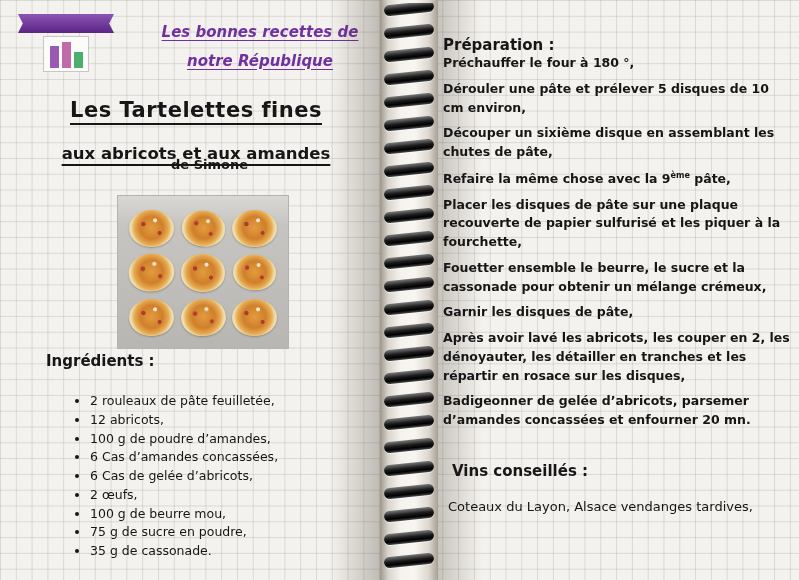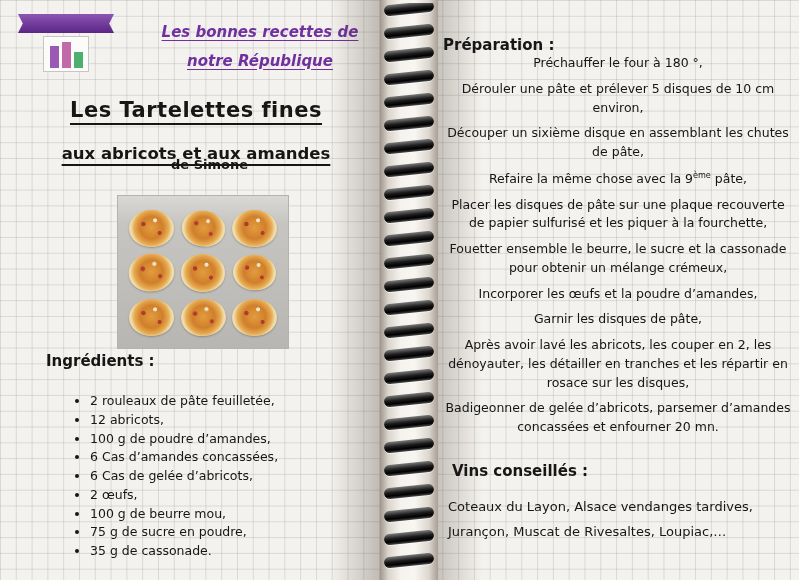--- a/index.html
+++ b/index.html
@@ -117,21 +117,21 @@
     box-shadow: 0 1px 0 rgba(255,255,255,0.55);
   }
 
   
   .prep-heading {
     position: absolute; left: 443px; top: 24px;
     font-size: 15px; font-weight: bold; margin-top: 12px;
   }
   .steps {
     position: absolute; left: 443px; top: 54px; width: 350px;
-    font-size: 12.5px; line-height: 1.5; font-weight: 400; text-align: center;
+    font-size: 12.5px; line-height: 1.5; font-weight: 700;
   }
   .steps p { margin: 0 0 7px; }
   .steps sup { font-size: 0.65em; }
 
   .wines-heading {
     position: absolute; left: 452px; top: 462px;
     font-size: 15px; font-weight: bold;
   }
   .wines {
     position: absolute; left: 448px; top: 494px; width: 345px;
@@ -218,25 +218,23 @@
     </div>
 
   <div class="prep-heading">Préparation :</div>
   <div class="steps">
     <p>Préchauffer le four à 180 °,</p>
     <p>Dérouler une pâte et prélever 5 disques de 10 cm environ,</p>
     <p>Découper un sixième disque en assemblant les chutes de pâte,</p>
     <p><span>Refaire la même chose avec la 9</span><sup>ème</sup><span> pâte,</span></p>
     <p>Placer les disques de pâte sur une plaque recouverte de papier sulfurisé et les piquer à la fourchette,</p>
     <p>Fouetter ensemble le beurre, le sucre et la cassonade pour obtenir un mélange crémeux,</p>
-    <p>Incorporer les œufs et la poudre d’amandes,</p>
     <p>Garnir les disques de pâte,</p>
     <p>Après avoir lavé les abricots, les couper en 2, les dénoyauter, les détailler en tranches et les répartir en rosace sur les disques,</p>
     <p>Badigeonner de gelée d’abricots, parsemer d’amandes concassées et enfourner 20 mn.</p>
   </div>
 
   <div class="wines-heading">Vins conseillés :</div>
   <div class="wines">
     <div>Coteaux du Layon, Alsace vendanges tardives,</div>
-    <div>Jurançon, Muscat de Rivesaltes, Loupiac,…</div>
   </div>
 
 </div>
 
 </body></html>

